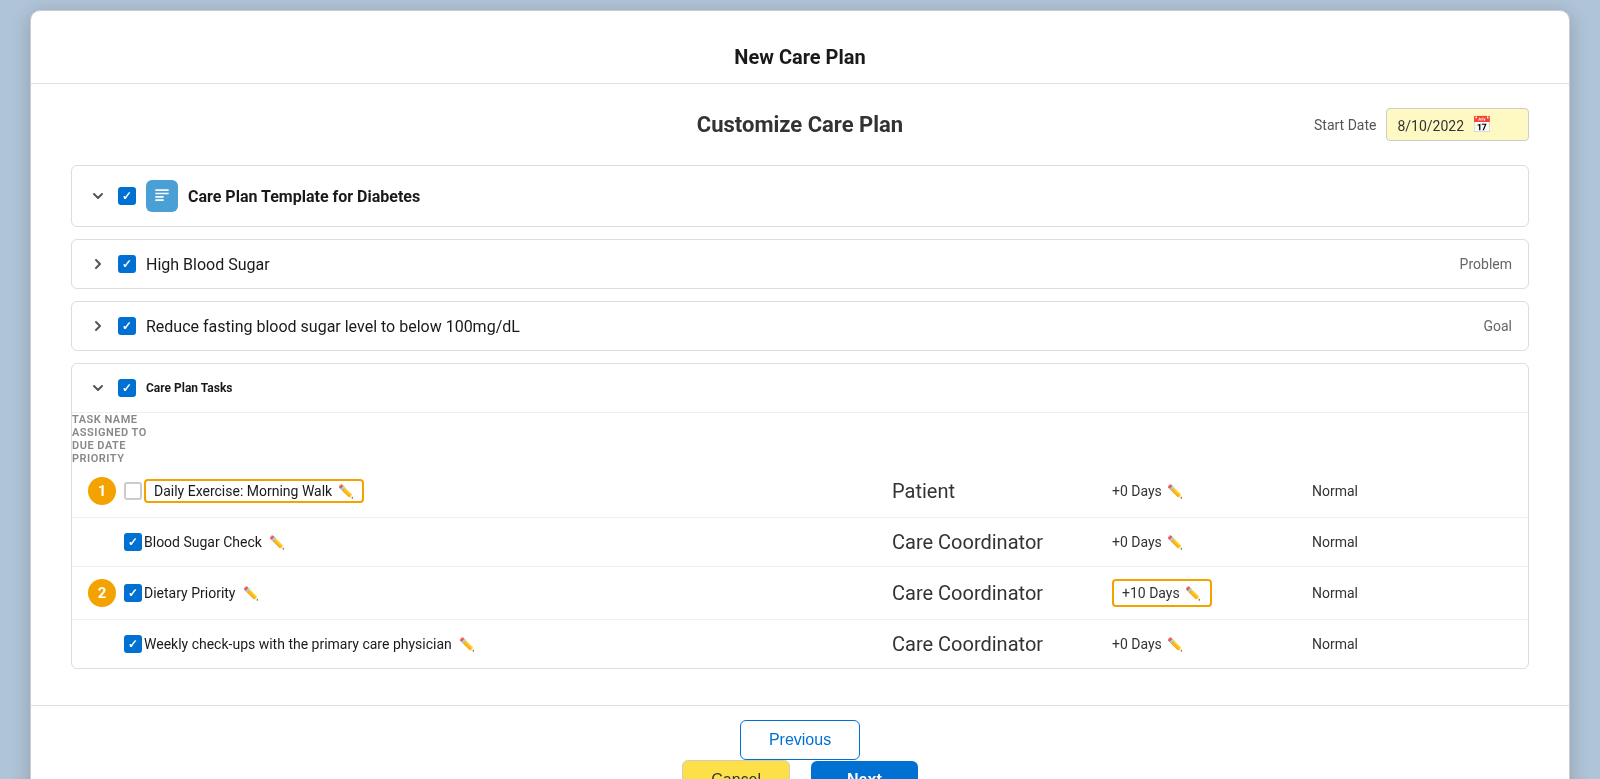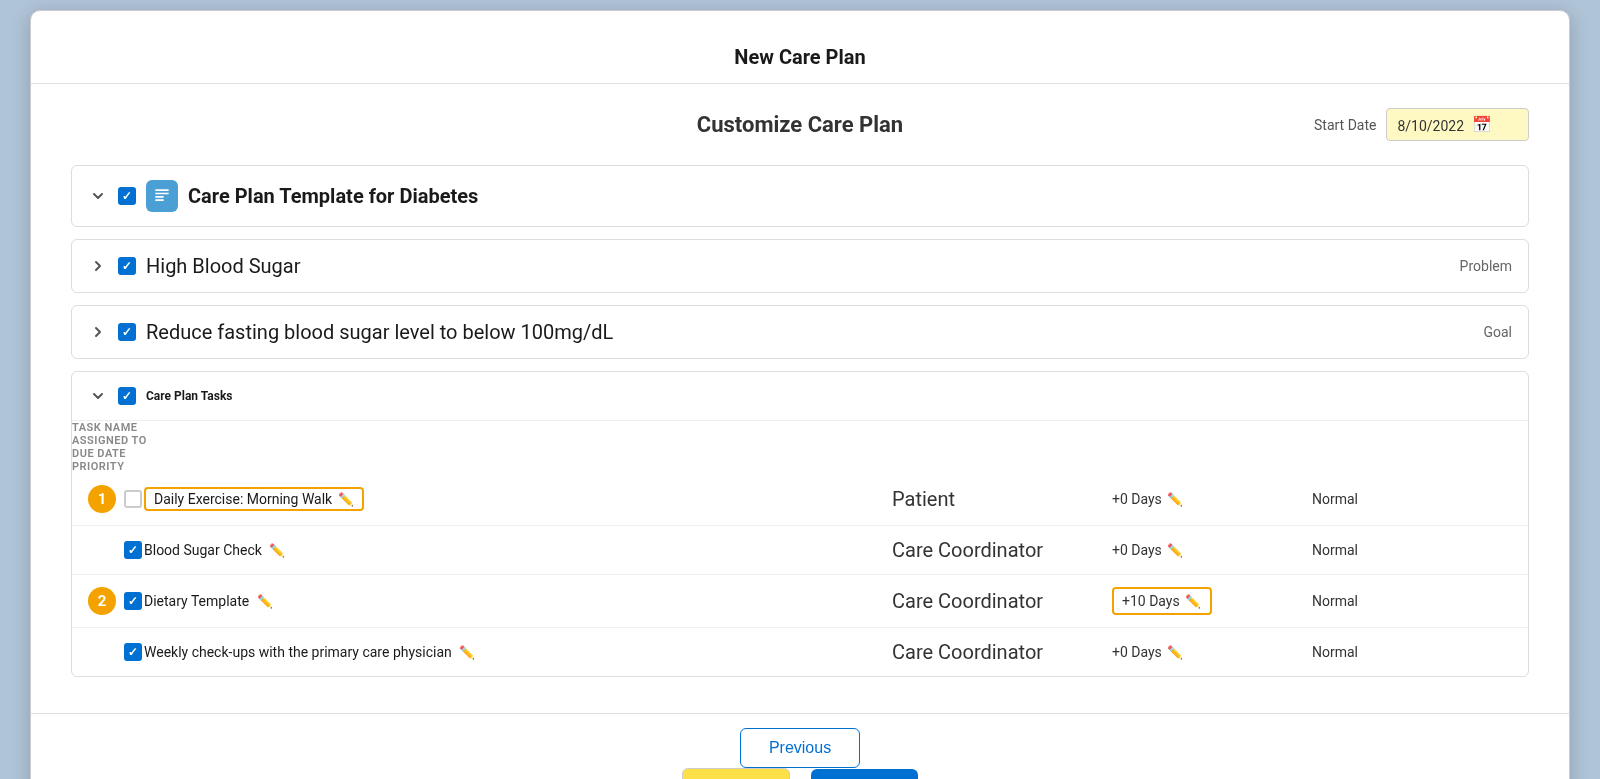--- a/index.html
+++ b/index.html
@@ -83,21 +83,21 @@
       border-radius: 6px;
       margin-bottom: 12px;
     }
     .section-row {
       display: flex;
       align-items: center;
       padding: 14px 16px;
       gap: 10px;
     }
     .section-row-label {
-      font-size: 20px;
+      font-size: 16px;
       font-weight: 700;
       color: #1a1a1a;
       flex: 1;
     }
     .section-row-type {
       font-size: 14px;
       color: #666;
     }
     .chevron-icon {
       width: 20px;
@@ -395,21 +395,21 @@
         </div>
         <div class="task-priority">Normal</div>
       </div>
 
       <div class="task-row">
         <div style="display:flex;align-items:center;gap:8px;">
           <div class="badge-circle">2</div>
           <div class="checkbox-blue"></div>
         </div>
         <div class="task-name">
-          <span>Dietary Template</span>
+          <span>Dietary Priority</span>
           <span class="edit-icon">✏️</span>
         </div>
         <div class="task-assigned">Care Coordinator</div>
         <div class="task-due">
           <span class="highlight-orange">
             <span>+10 Days</span>
             <span class="edit-icon">✏️</span>
           </span>
         </div>
         <div class="task-priority">Normal</div>

